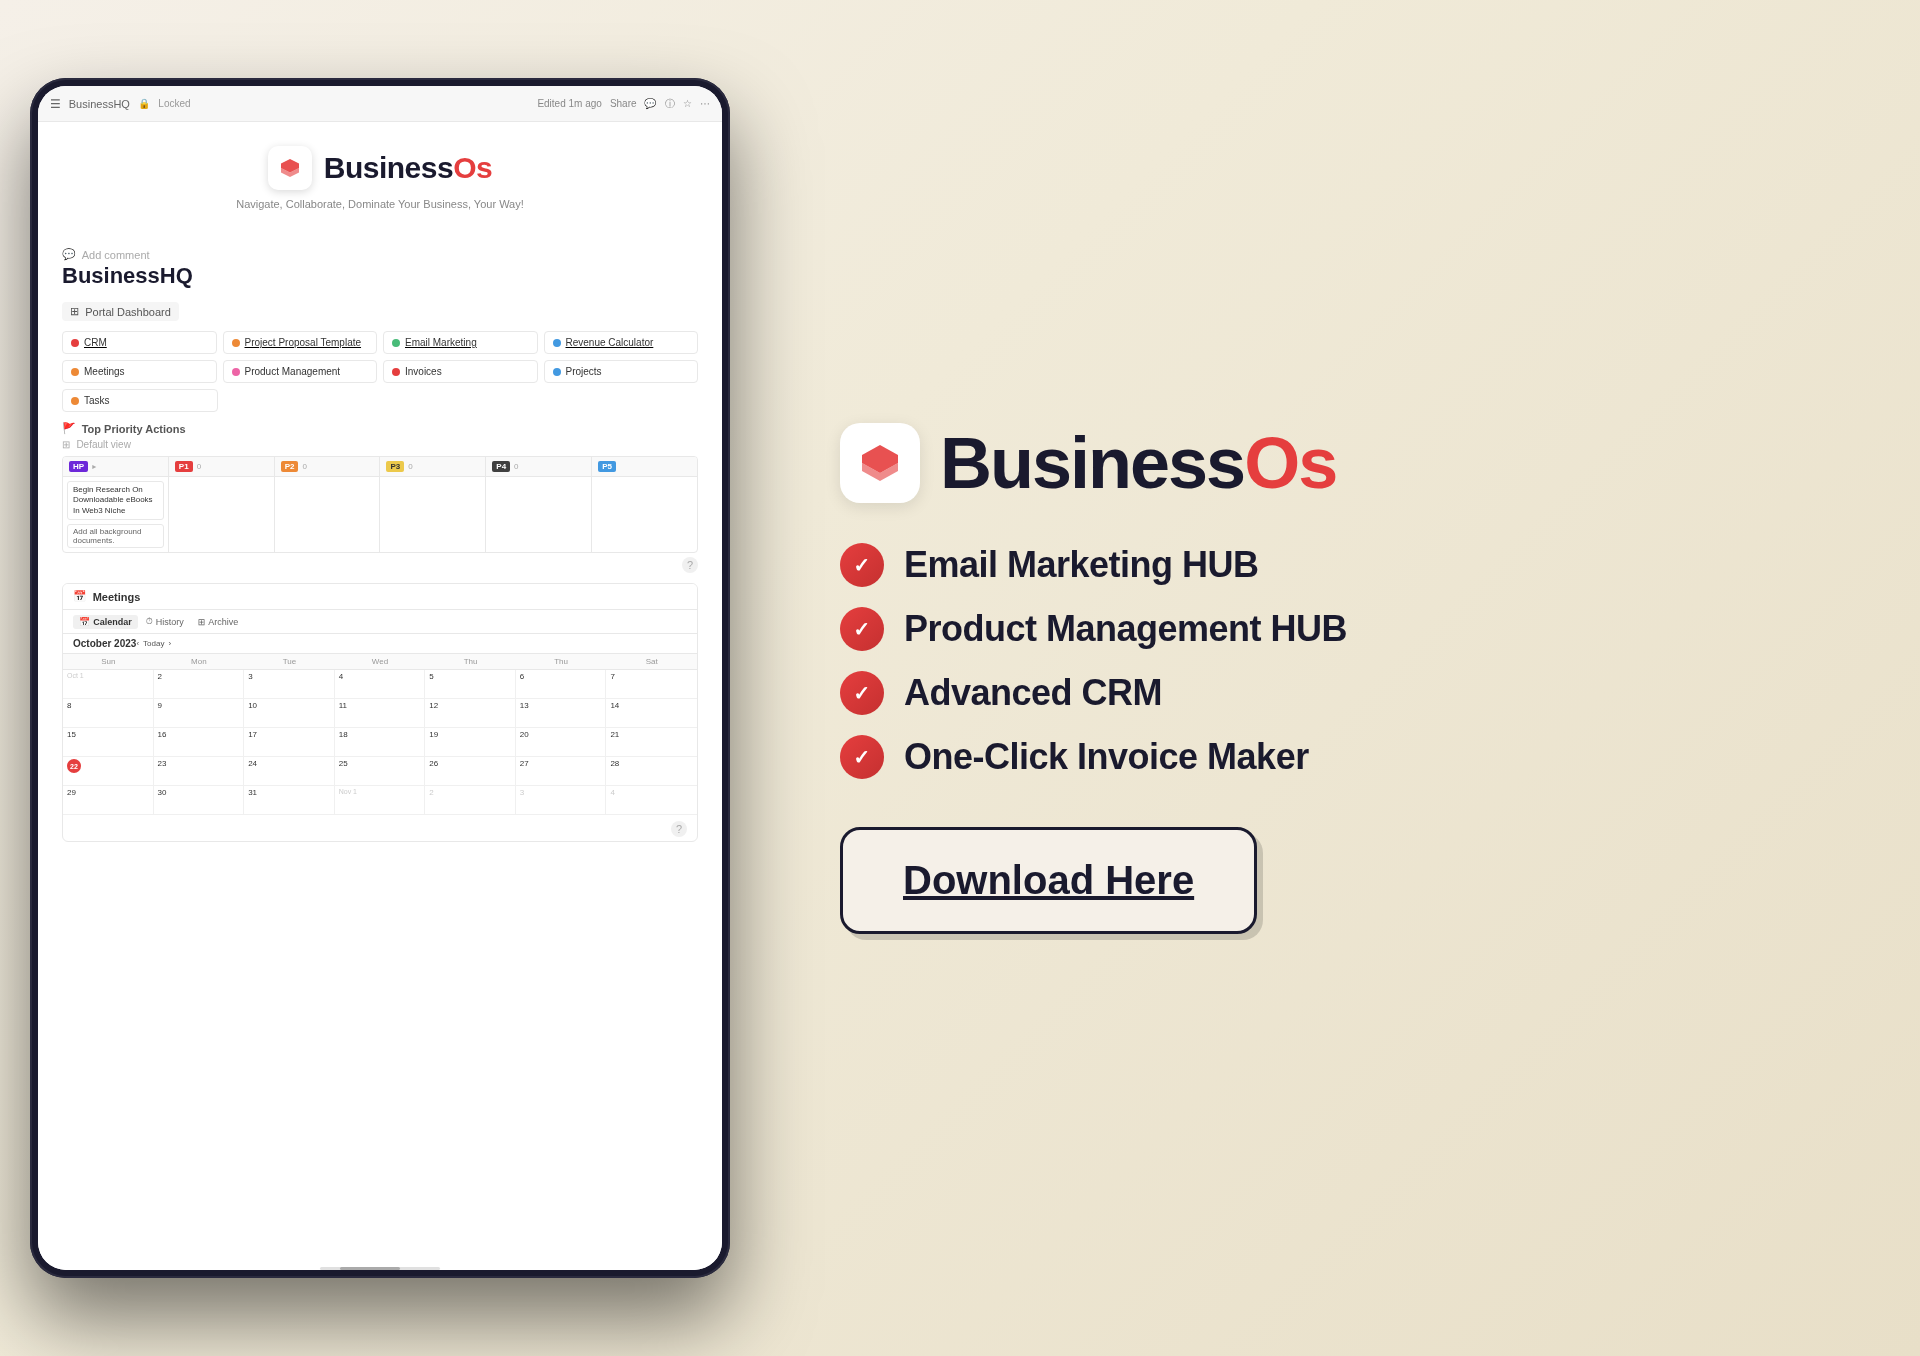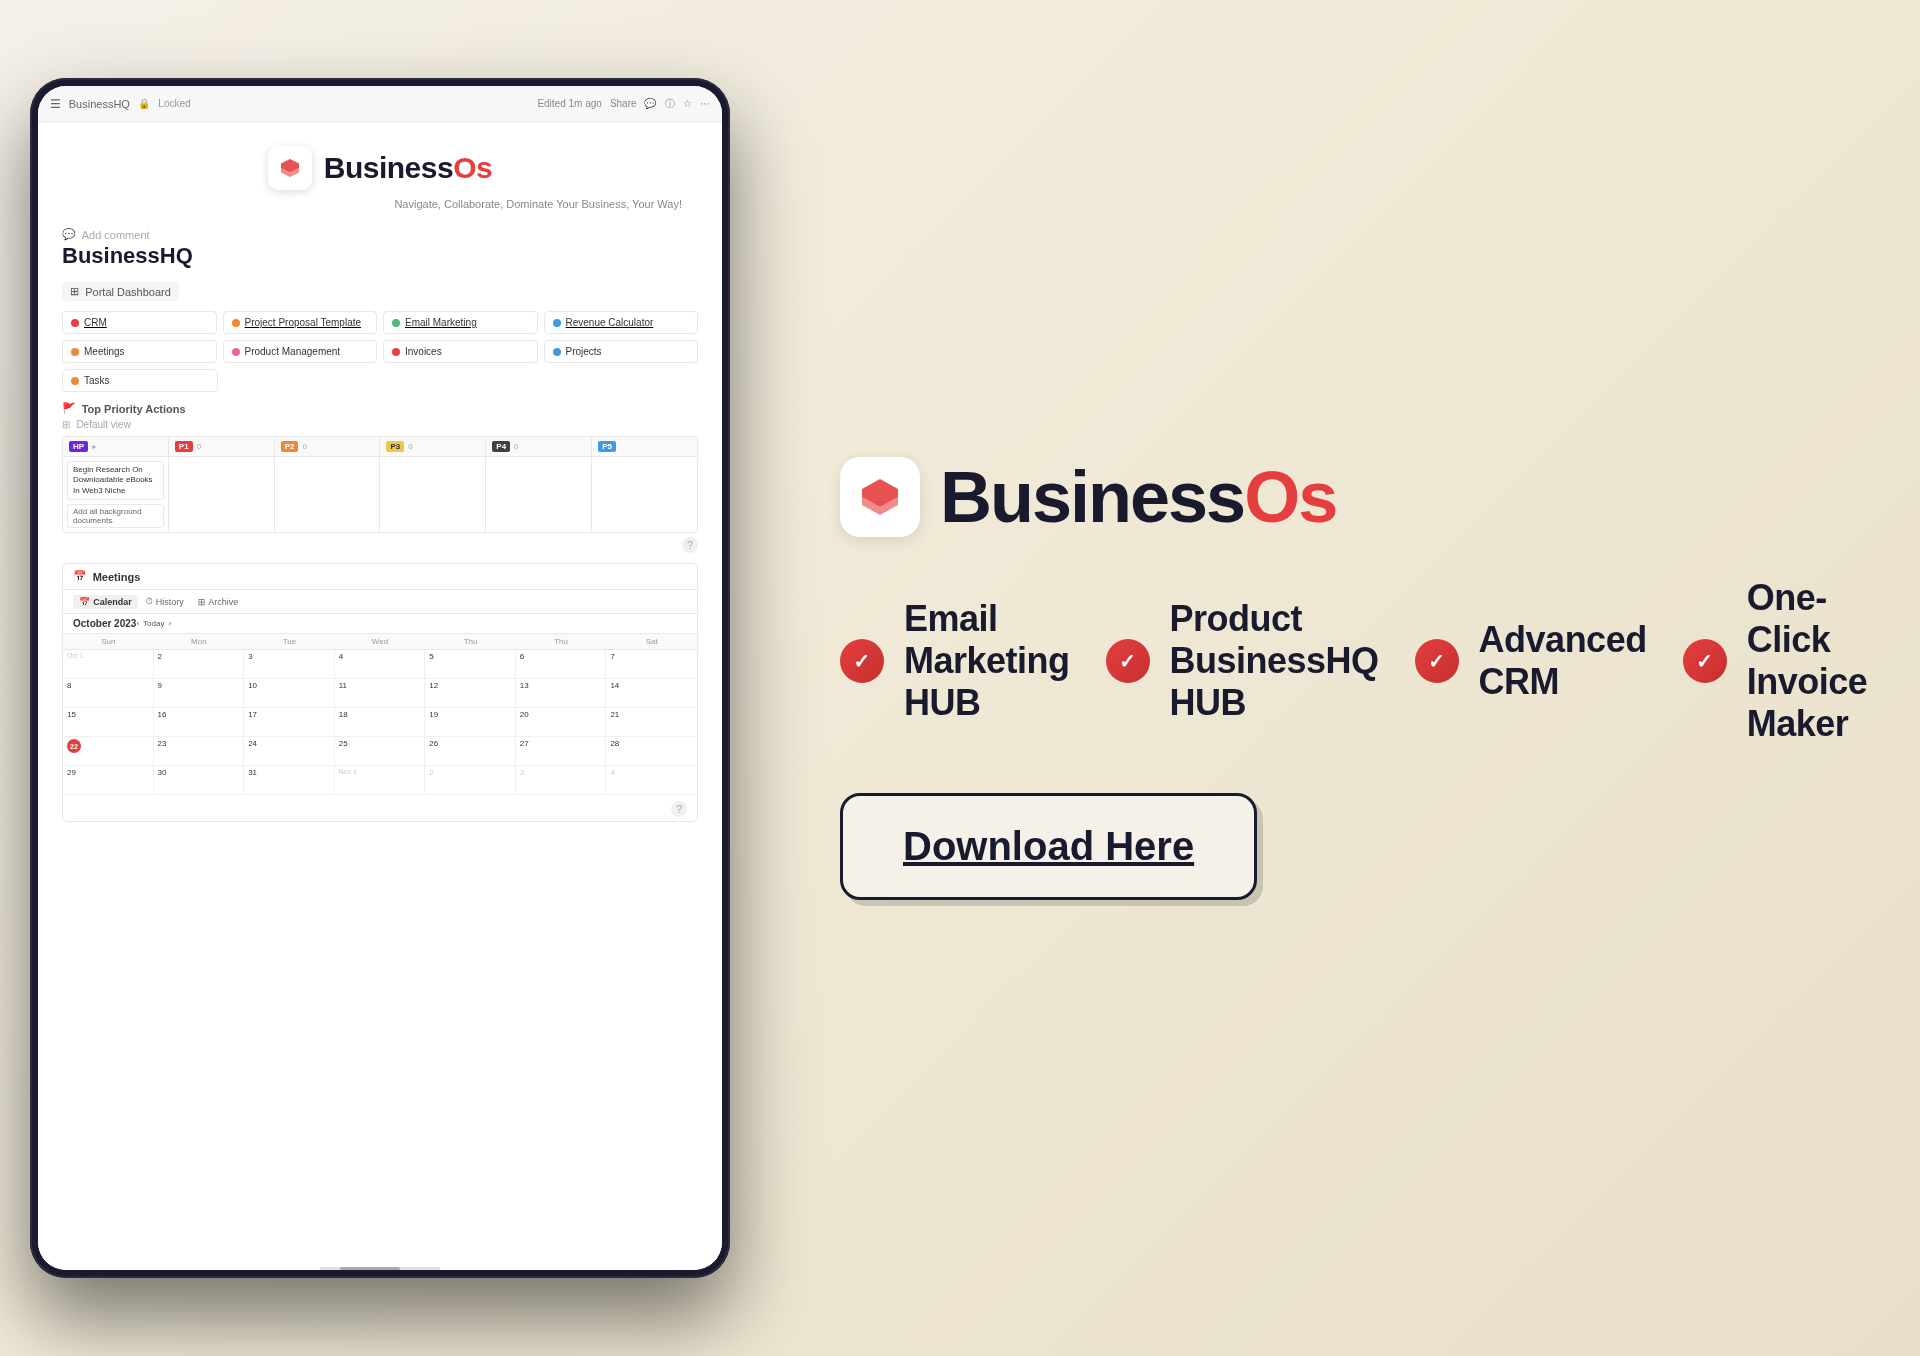--- a/index.html
+++ b/index.html
@@ -115,22 +115,21 @@
       letter-spacing: -0.5px;
     }
 
     .notion-brand-title .os-red {
       color: #e53e3e;
     }
 
     .notion-subtitle {
       font-size: 11px;
       color: #888;
-      margin-bottom: 12px;
-      text-align: right;
+      margin-bottom: 32px;
     }
 
     .notion-body {
       padding: 0 24px;
     }
 
     
     .add-comment-row {
       display: flex;
       align-items: center;
@@ -444,22 +443,22 @@
       letter-spacing: -2px;
       line-height: 1;
     }
 
     .right-brand-name .os-red {
       color: #e53e3e;
     }
 
     .features-list {
       display: flex;
-      flex-direction: row;
-      gap: 36px;
+      flex-direction: column;
+      gap: 20px;
       justify-content: flex-end;
     }
 
     .feature-item {
       display: flex;
       align-items: center;
       gap: 20px;
     }
 
     .check-icon {
@@ -828,21 +827,21 @@
     </div>
   </div>
 
   <div class="features-list">
     <div class="feature-item">
       <div class="check-icon"></div>
       <span class="feature-text">Email Marketing HUB</span>
     </div>
     <div class="feature-item">
       <div class="check-icon"></div>
-      <span class="feature-text">Product BusinessHQ HUB</span>
+      <span class="feature-text">Product Management HUB</span>
     </div>
     <div class="feature-item">
       <div class="check-icon"></div>
       <span class="feature-text">Advanced CRM</span>
     </div>
     <div class="feature-item">
       <div class="check-icon"></div>
       <span class="feature-text">One-Click Invoice Maker</span>
     </div>
   </div>

